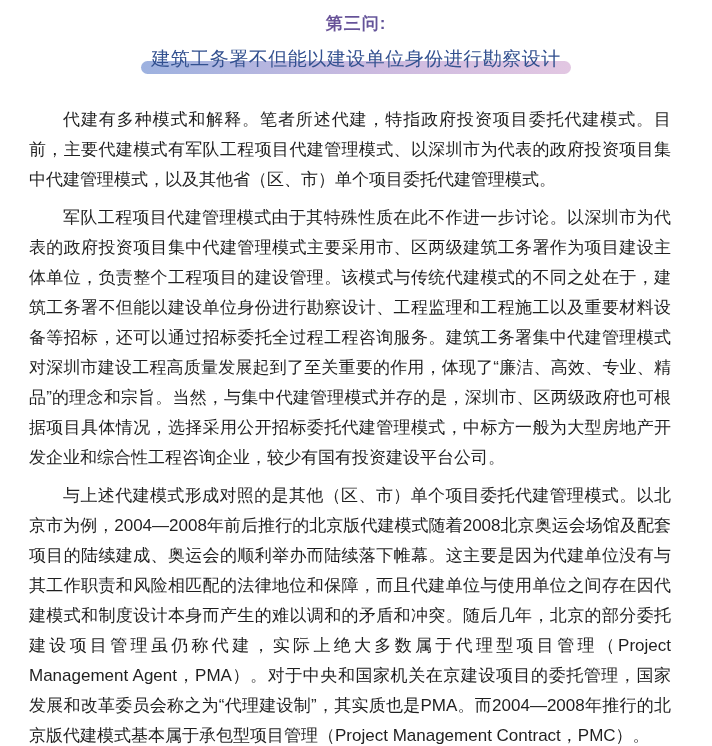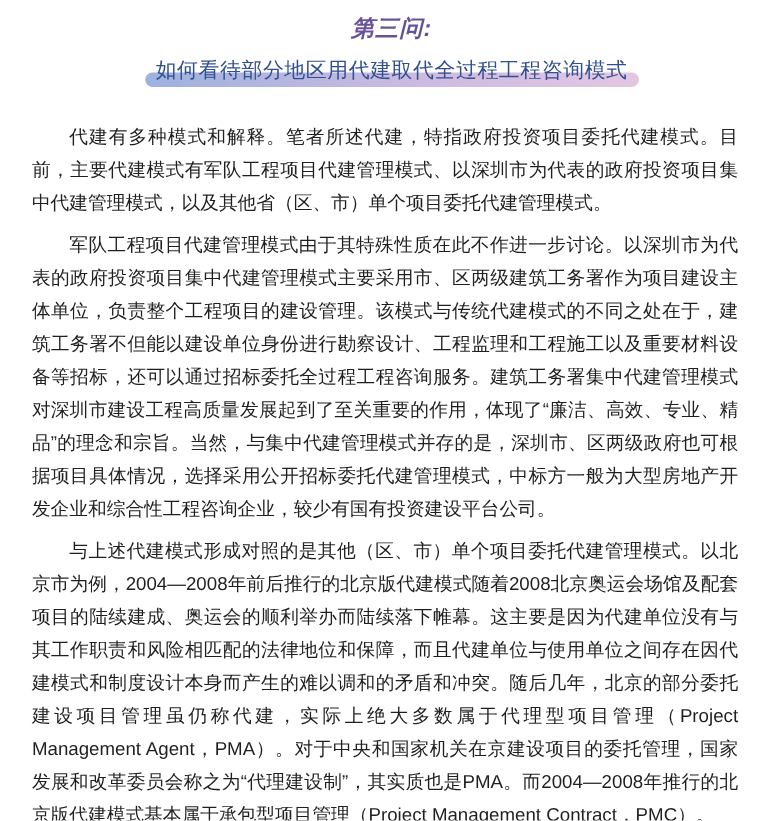--- a/index.html
+++ b/index.html
@@ -24,28 +24,27 @@
     height: 746px;
     overflow: hidden;
     font-family: "Liberation Sans", sans-serif;
   }
   .doc {
     padding: 12px 29px 0 29px;
   }
   .page-title {
     margin: 0 0 11px 0;
     text-align: center;
-    font-size: 21px;
+    font-size: 17px;
     font-weight: bold;
     letter-spacing: 1px;
     color: var(--title-grad-end);
     background-image: linear-gradient(90deg, var(--title-grad-start) 0%, var(--title-grad-mid) 45%, var(--title-grad-end) 100%);
     -webkit-background-clip: text;
     background-clip: text;
-    font-style: italic;
     -webkit-text-fill-color: transparent;
   }
   .subtitle-row {
     text-align: center;
     margin: 0 0 33px 0;
   }
   .subtitle {
     position: relative;
     display: inline-block;
     font-size: 19px;
@@ -80,21 +79,21 @@
 </head>
 <body>
 
 <div class="doc">
 
   <h1 class="page-title">第三问:</h1>
 
   <div class="subtitle-row">
     <span class="subtitle">
       <span class="subtitle-highlight"></span>
-      <span class="subtitle-text">如何看待部分地区用代建取代全过程工程咨询模式</span>
+      <span class="subtitle-text">建筑工务署不但能以建设单位身份进行勘察设计</span>
     </span>
   </div>
 
   <div class="article">
     <p>代建有多种模式和解释。笔者所述代建，特指政府投资项目委托代建模式。目前，主要代建模式有军队工程项目代建管理模式、以深圳市为代表的政府投资项目集中代建管理模式，以及其他省（区、市）单个项目委托代建管理模式。</p>
     <p>军队工程项目代建管理模式由于其特殊性质在此不作进一步讨论。以深圳市为代表的政府投资项目集中代建管理模式主要采用市、区两级建筑工务署作为项目建设主体单位，负责整个工程项目的建设管理。该模式与传统代建模式的不同之处在于，建筑工务署不但能以建设单位身份进行勘察设计、工程监理和工程施工以及重要材料设备等招标，还可以通过招标委托全过程工程咨询服务。建筑工务署集中代建管理模式对深圳市建设工程高质量发展起到了至关重要的作用，体现了“廉洁、高效、专业、精品”的理念和宗旨。当然，与集中代建管理模式并存的是，深圳市、区两级政府也可根据项目具体情况，选择采用公开招标委托代建管理模式，中标方一般为大型房地产开发企业和综合性工程咨询企业，较少有国有投资建设平台公司。</p>
     <p>与上述代建模式形成对照的是其他（区、市）单个项目委托代建管理模式。以北京市为例，2004—2008年前后推行的北京版代建模式随着2008北京奥运会场馆及配套项目的陆续建成、奥运会的顺利举办而陆续落下帷幕。这主要是因为代建单位没有与其工作职责和风险相匹配的法律地位和保障，而且代建单位与使用单位之间存在因代建模式和制度设计本身而产生的难以调和的矛盾和冲突。随后几年，北京的部分委托建设项目管理虽仍称代建，实际上绝大多数属于代理型项目管理（Project Management Agent，PMA）。对于中央和国家机关在京建设项目的委托管理，国家发展和改革委员会称之为“代理建设制”，其实质也是PMA。而2004—2008年推行的北京版代建模式基本属于承包型项目管理（Project Management Contract，PMC）。</p>
   </div>
 
 </div>

